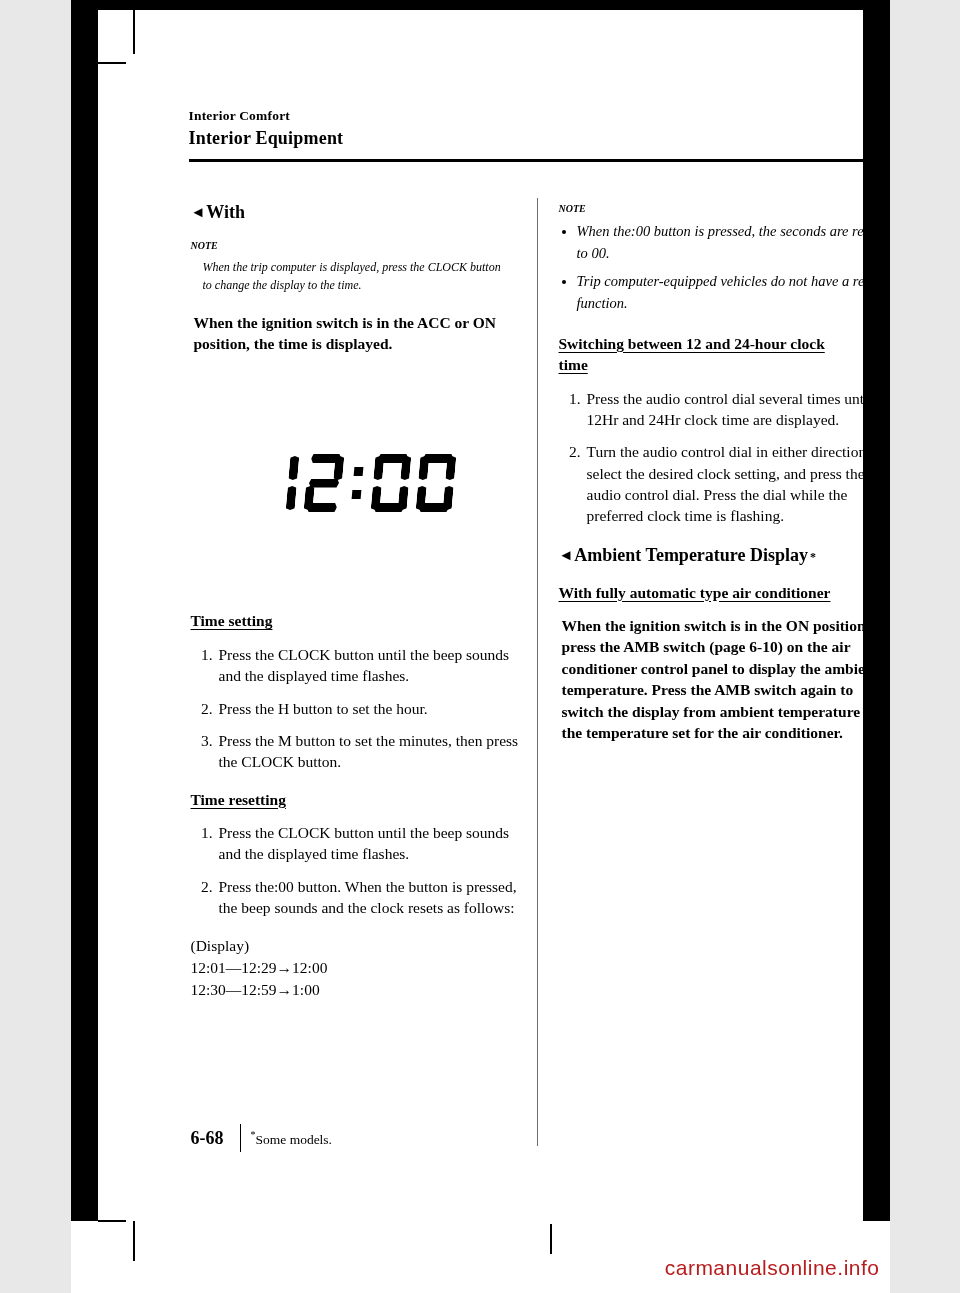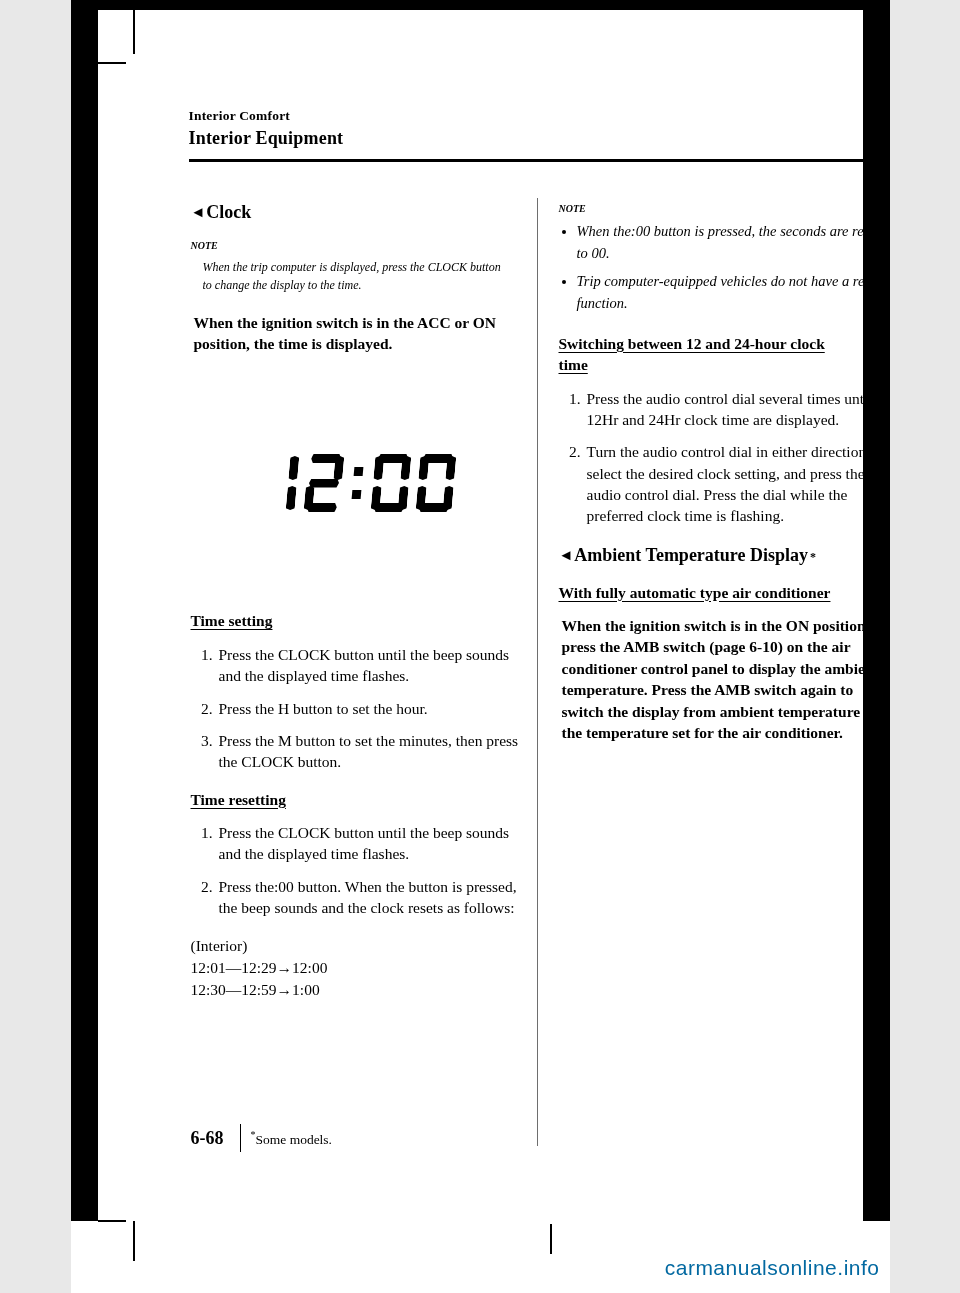--- a/index.html
+++ b/index.html
@@ -85,21 +85,21 @@
   
   .pg-footer { position:absolute; left:120px; top:1124px; display:flex; align-items:center; }
   .page-num { font-size:18px; font-weight:bold; }
   .f-div { width:1px; height:28px; background:#000; margin:0 10px 0 16px; }
   .footnote { font-size:13.5px; }
   .footnote sup { font-size:10px; }
 
   .watermark {
     position:absolute; right:10px; top:1256px;
     font-family:"Liberation Sans", sans-serif; font-size:21px;
-    color:#0369a1; letter-spacing:.5px;
+    color:#b91c1c; letter-spacing:.5px;
   }
 </style>
 </head>
 <body>
 
 <div class="page">
 
   <div class="bar bar-top"></div>
   <div class="bar bar-left"></div>
   <div class="bar bar-right"></div>
@@ -117,21 +117,21 @@
     <div class="kicker">Interior Comfort</div>
     <h1 class="title">Interior Equipment</h1>
     <div class="rule"></div>
   </header>
 
   <div class="col-divider"></div>
 
   <section class="col col-left">
     <h2 class="sec-head">
       <span class="tri">◄</span>
-      <span>Clock</span>
+      <span>With</span>
     </h2>
     <div class="note-label">NOTE</div>
     <p class="note-text">When the trip computer is displayed, press the CLOCK button to change the display to the time.</p>
     <p class="body-text">When the ignition switch is in the ACC or ON position, the time is displayed.</p>
 
     <figure class="clock-fig">
       <div class="sevenseg">
           <div class="seg-digit">
             <div class="seg seg-b seg-v"></div>
             <div class="seg seg-c seg-v"></div>
@@ -173,21 +173,21 @@
       <li>Press the M button to set the minutes, then press the CLOCK button.</li>
     </ol>
 
     <h3 class="sub-head">Time resetting</h3>
     <ol class="steps">
       <li>Press the CLOCK button until the beep sounds and the displayed time flashes.</li>
       <li>Press the:00 button. When the button is pressed, the beep sounds and the clock resets as follows:</li>
     </ol>
 
     <div class="example">
-      <div>(Interior)</div>
+      <div>(Display)</div>
       <div>12:01—12:29→12:00</div>
       <div>12:30—12:59→1:00</div>
     </div>
   </section>
 
   <section class="col col-right">
     <div class="note-label">NOTE</div>
     <ul class="note-bullets">
       <li>When the:00 button is pressed, the seconds are reset to 00.</li>
       <li>Trip computer-equipped vehicles do not have a reset function.</li>

